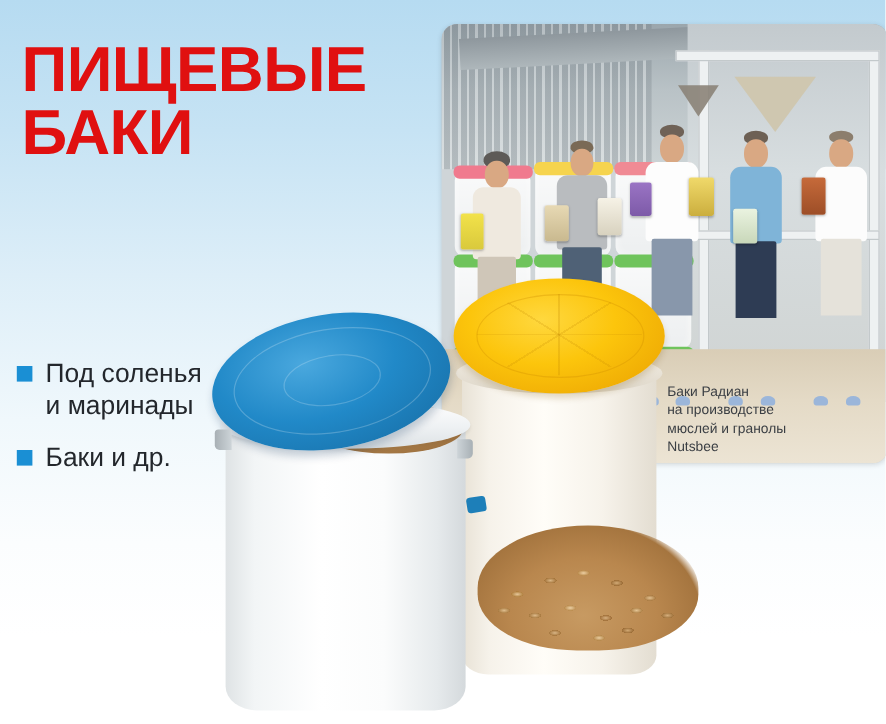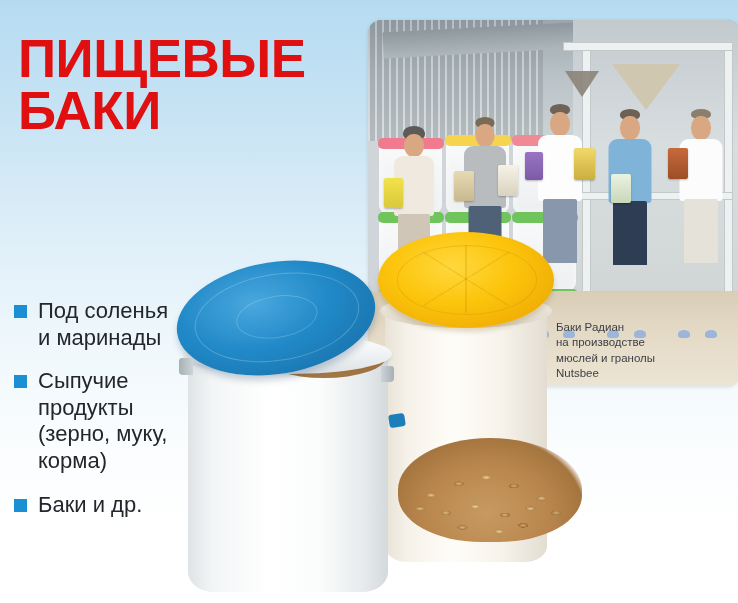--- a/index.html
+++ b/index.html
@@ -455,27 +455,20 @@
 БАКИ</div>
 
   <div class="features">
     <div class="feature">
       <span class="bullet-square"></span>
       <span class="feature-text">Под соленья
 и маринады</span>
     </div>
     <div class="feature">
       <span class="bullet-square"></span>
-      <span class="feature-text">Сыпучие
-продукты
-(зерно, муку,
-корма)</span>
-    </div>
-    <div class="feature">
-      <span class="bullet-square"></span>
       <span class="feature-text">Баки и др.</span>
     </div>
   </div>
 
   <div class="bucket-yellow">
     <div class="by-body"></div>
     <div class="by-rim"></div>
     <div class="by-lid">
       <div class="by-lid-inner"></div>
       <div class="by-spokes"></div>

